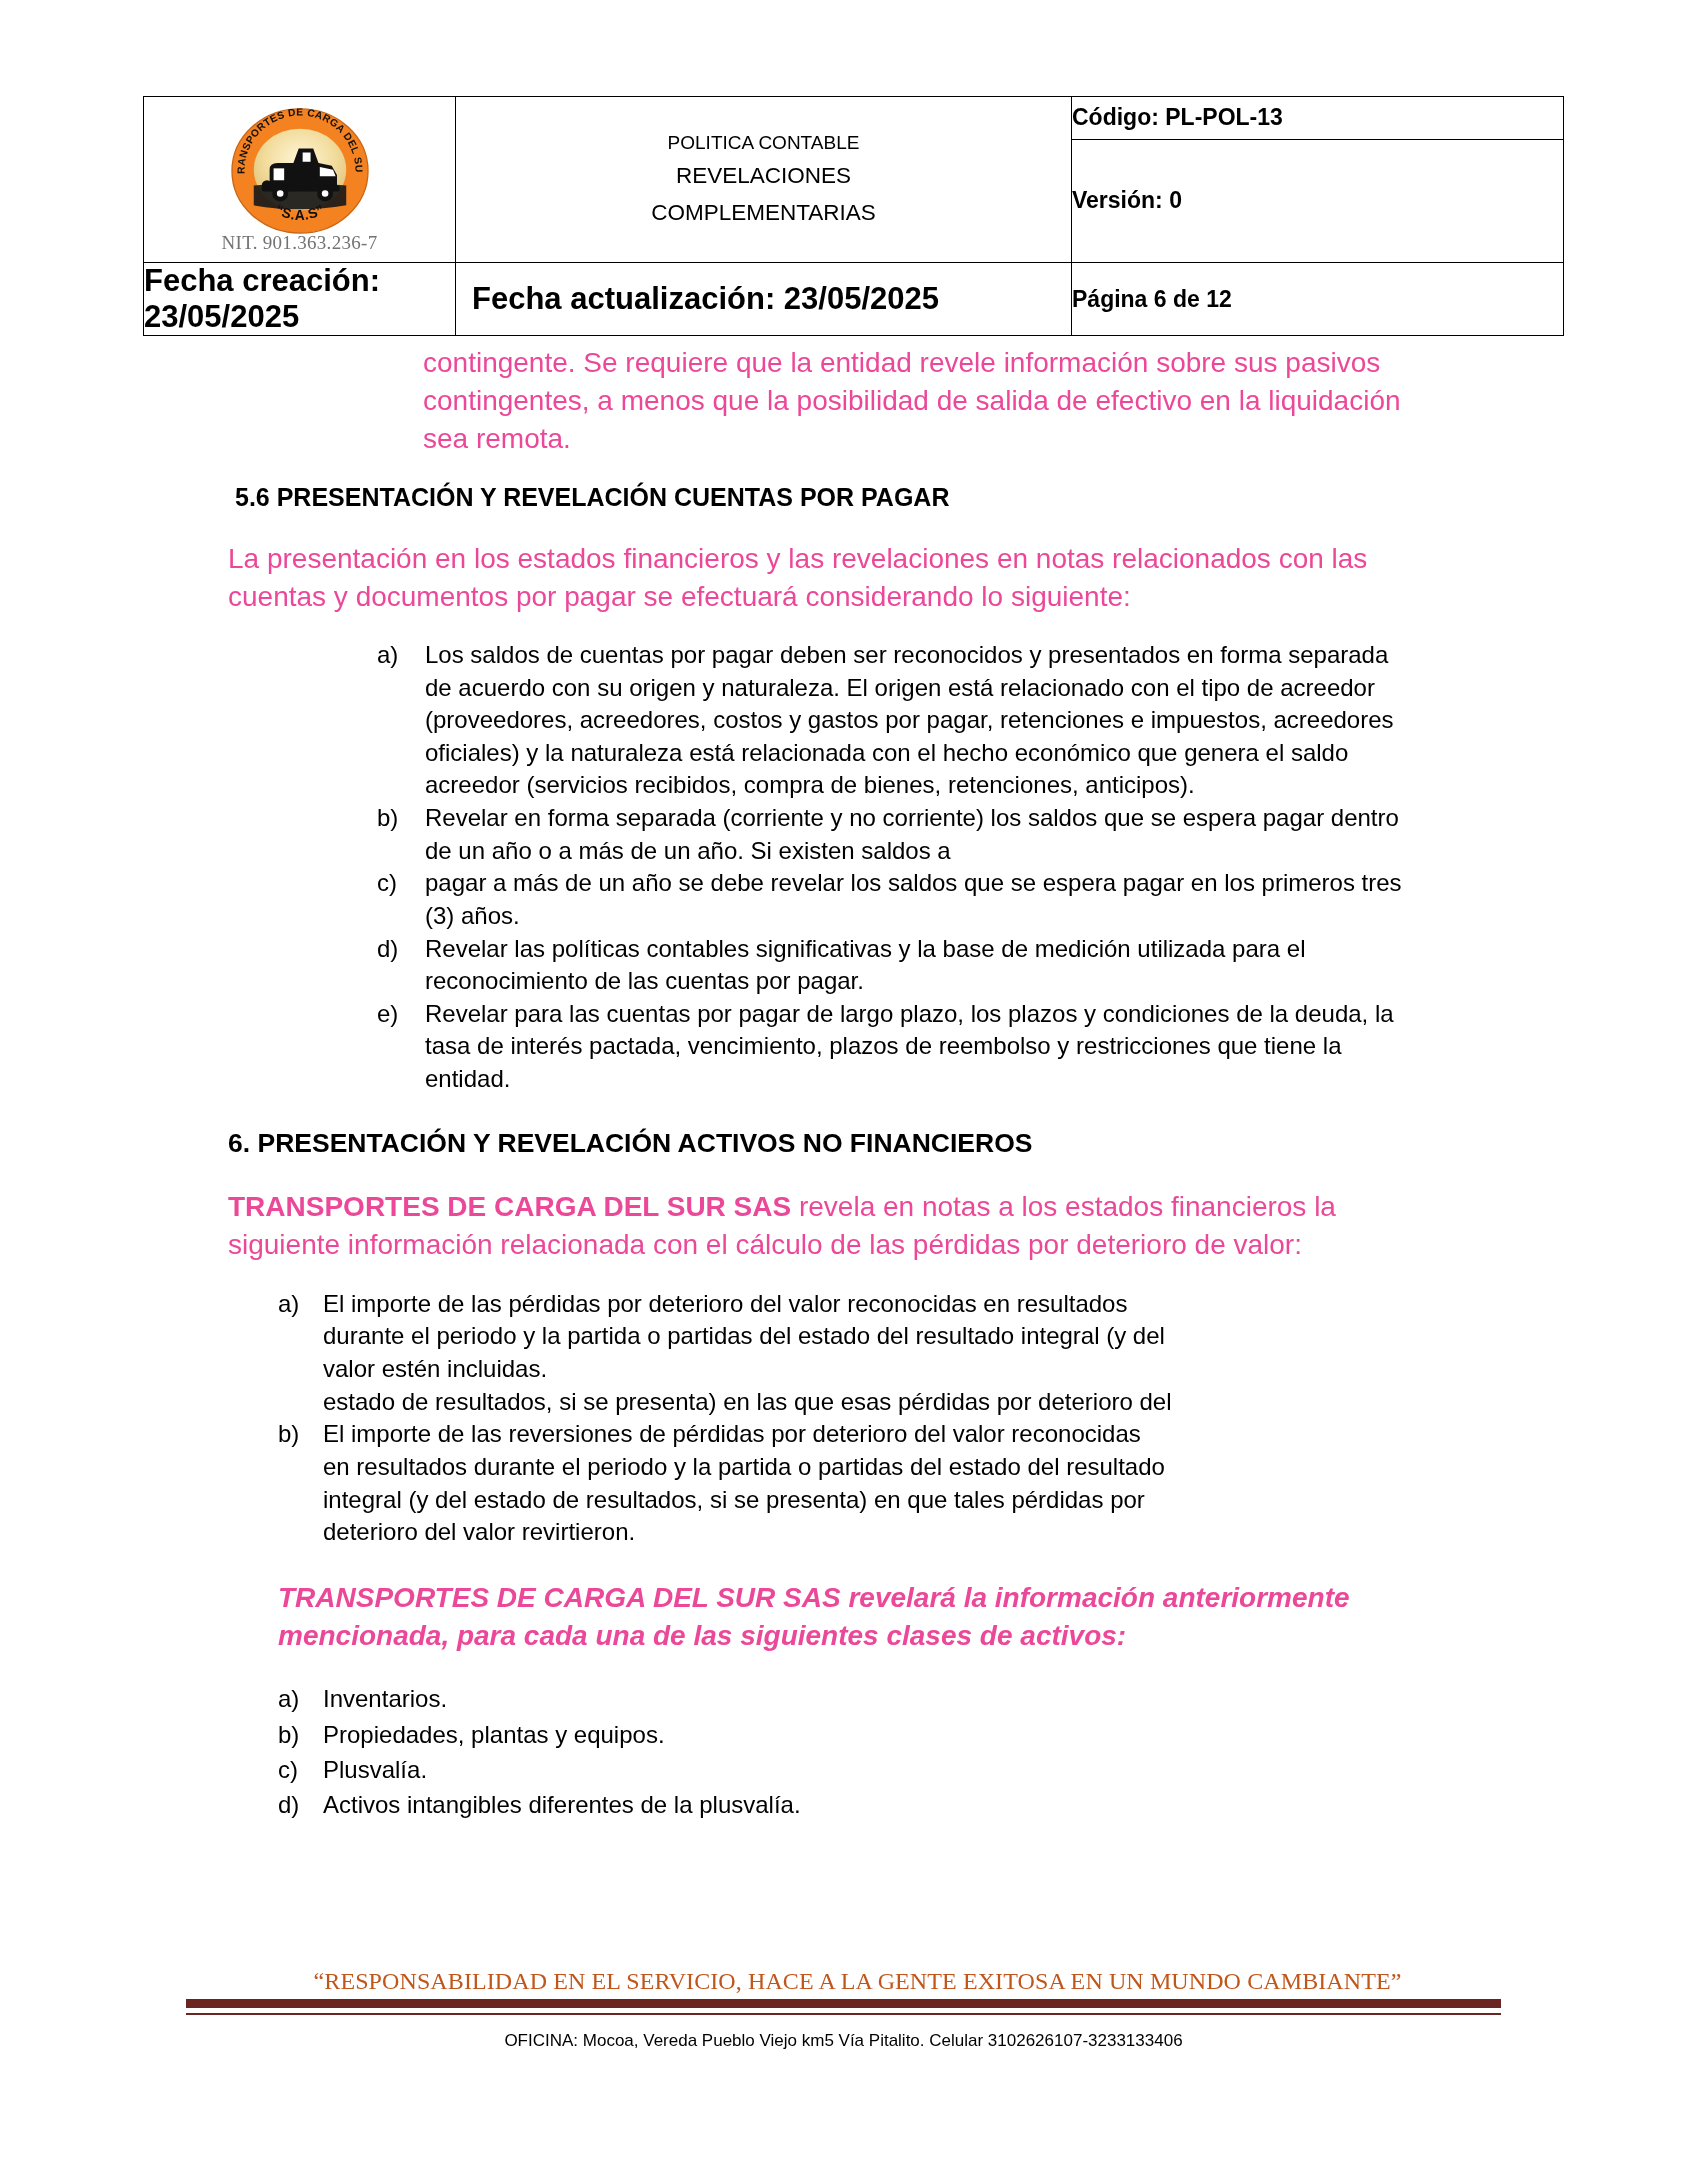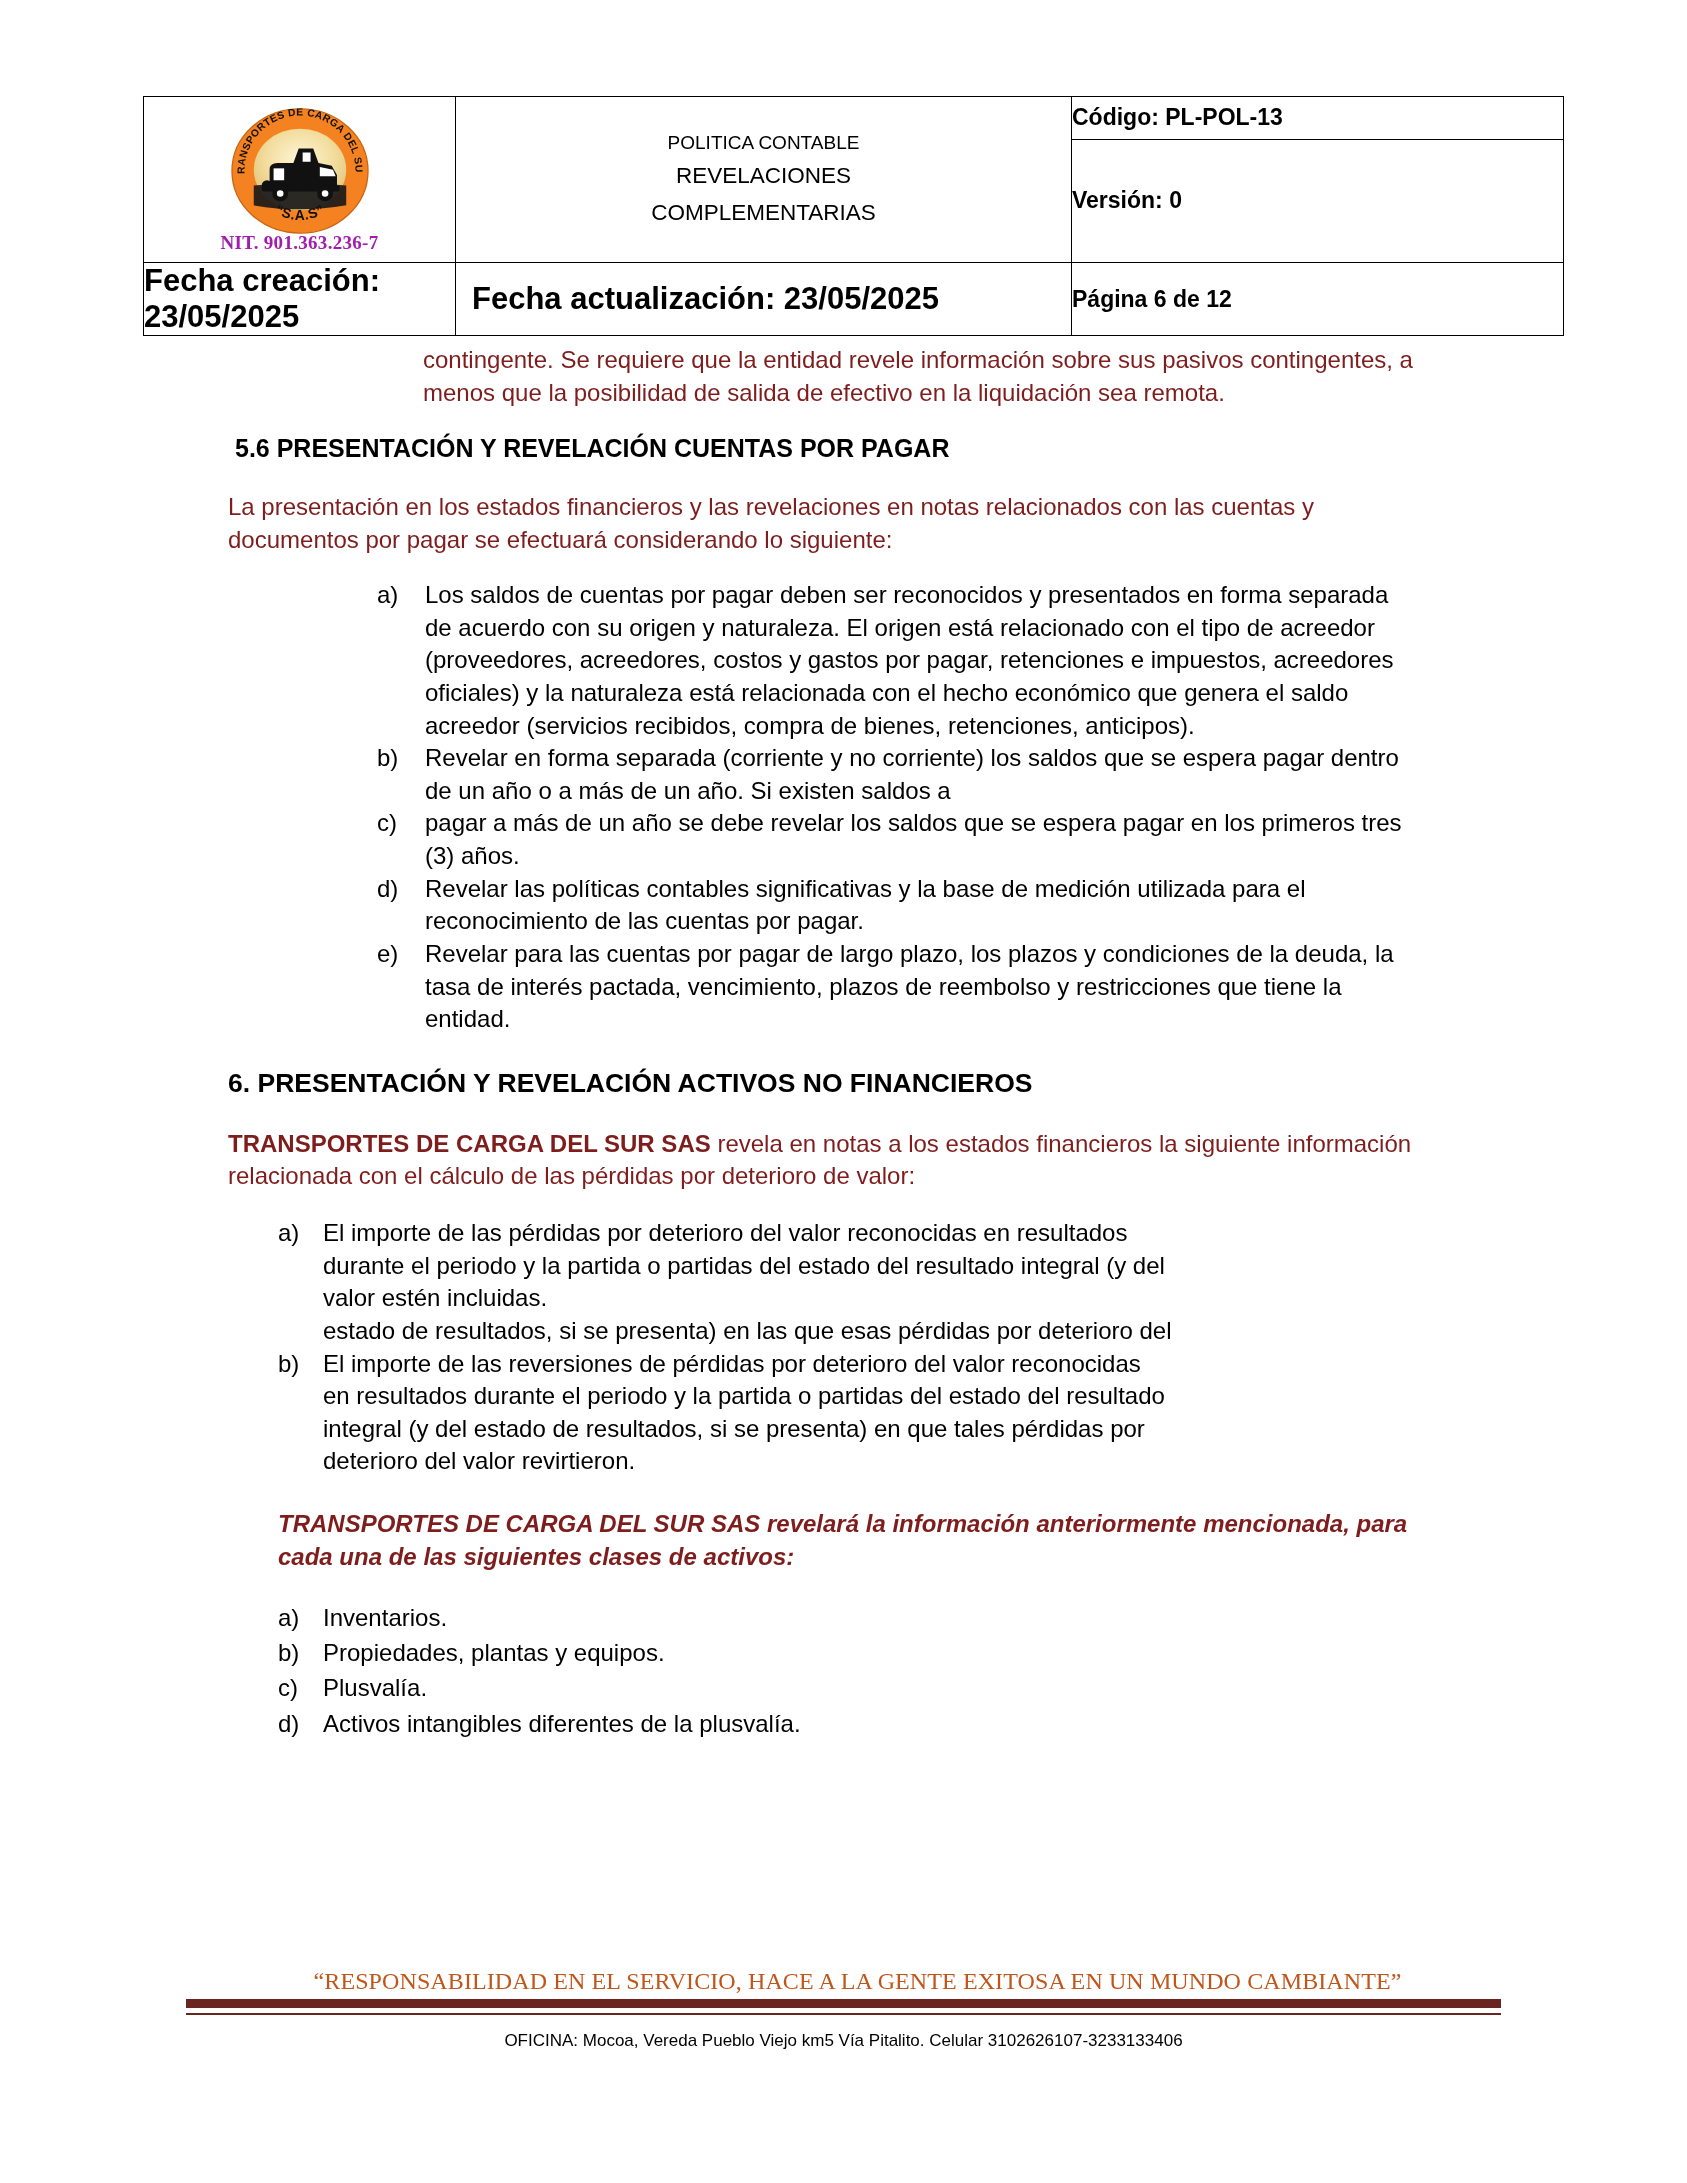--- a/index.html
+++ b/index.html
@@ -51,24 +51,24 @@
     align-items: center;
     justify-content: center;
   }
   .logo-mark {
     width: 140px;
     height: 130px;
     display: block;
   }
   .logo-nit {
     font-family: "Liberation Serif", serif;
-    font-weight: bold;
+    font-weight: normal;
     font-size: 19px;
     letter-spacing: 0.3px;
-    color: #a21caf;
+    color: #737373;
     margin-top: -4px;
     white-space: nowrap;
   }
 
   .title-cell {
     width: 615px;
     text-align: center;
     padding: 6.6px 13.2px;
     line-height: 1.62;
   }
@@ -109,23 +109,23 @@
 
   
   .content {
     position: absolute;
     left: 0;
     top: 344px;
     width: 1687px;
   }
 
   .para {
-    font-size: 24px;
+    font-size: 28px;
     line-height: 1.36;
-    color: #7f1d1d;
+    color: #ec4899;
   }
 
   
   .p-contingente {
     margin: 0 0 0 423px;
     width: 992px;
   }
 
   .h-5-6 {
     font-size: 25px;

